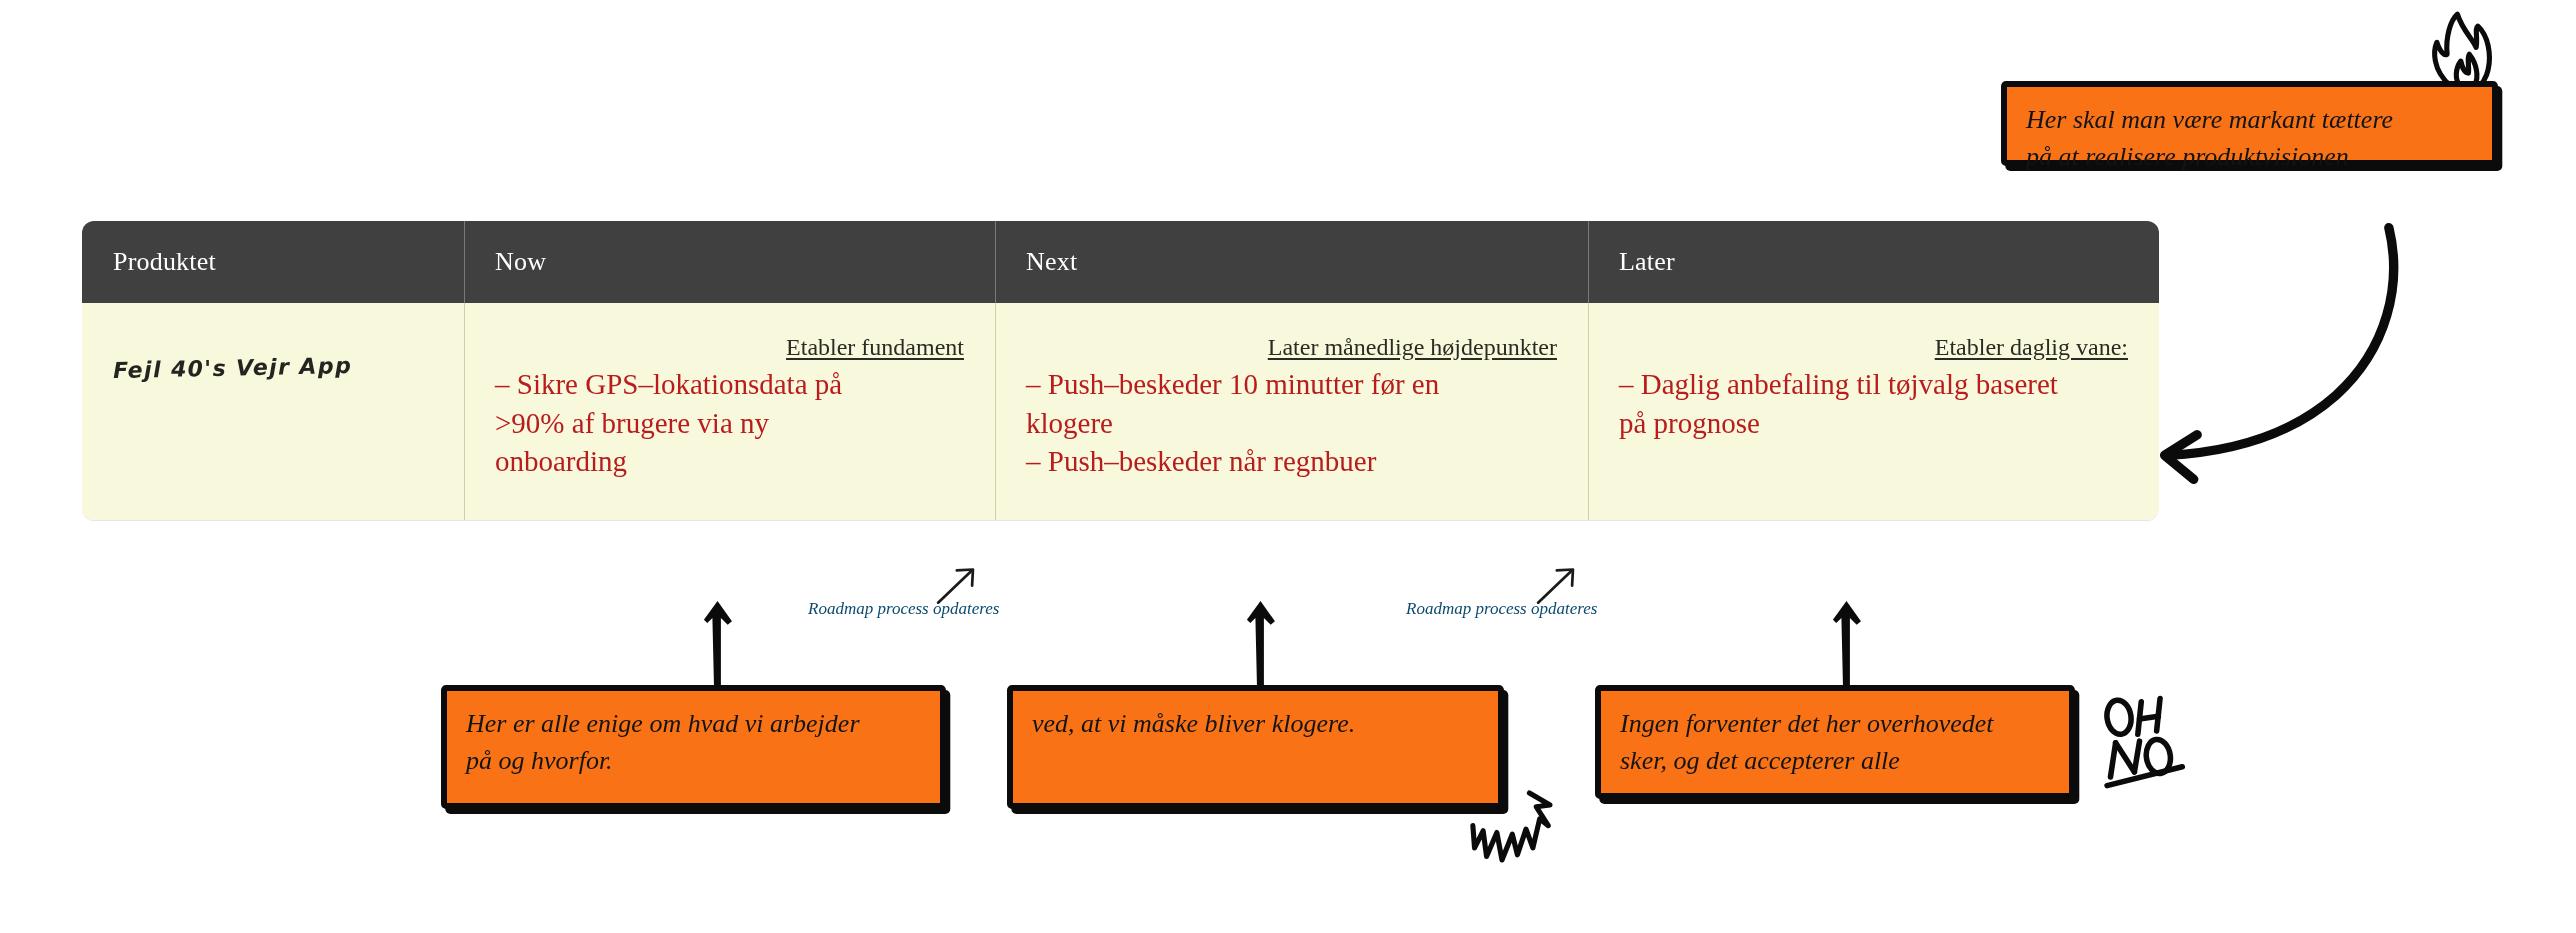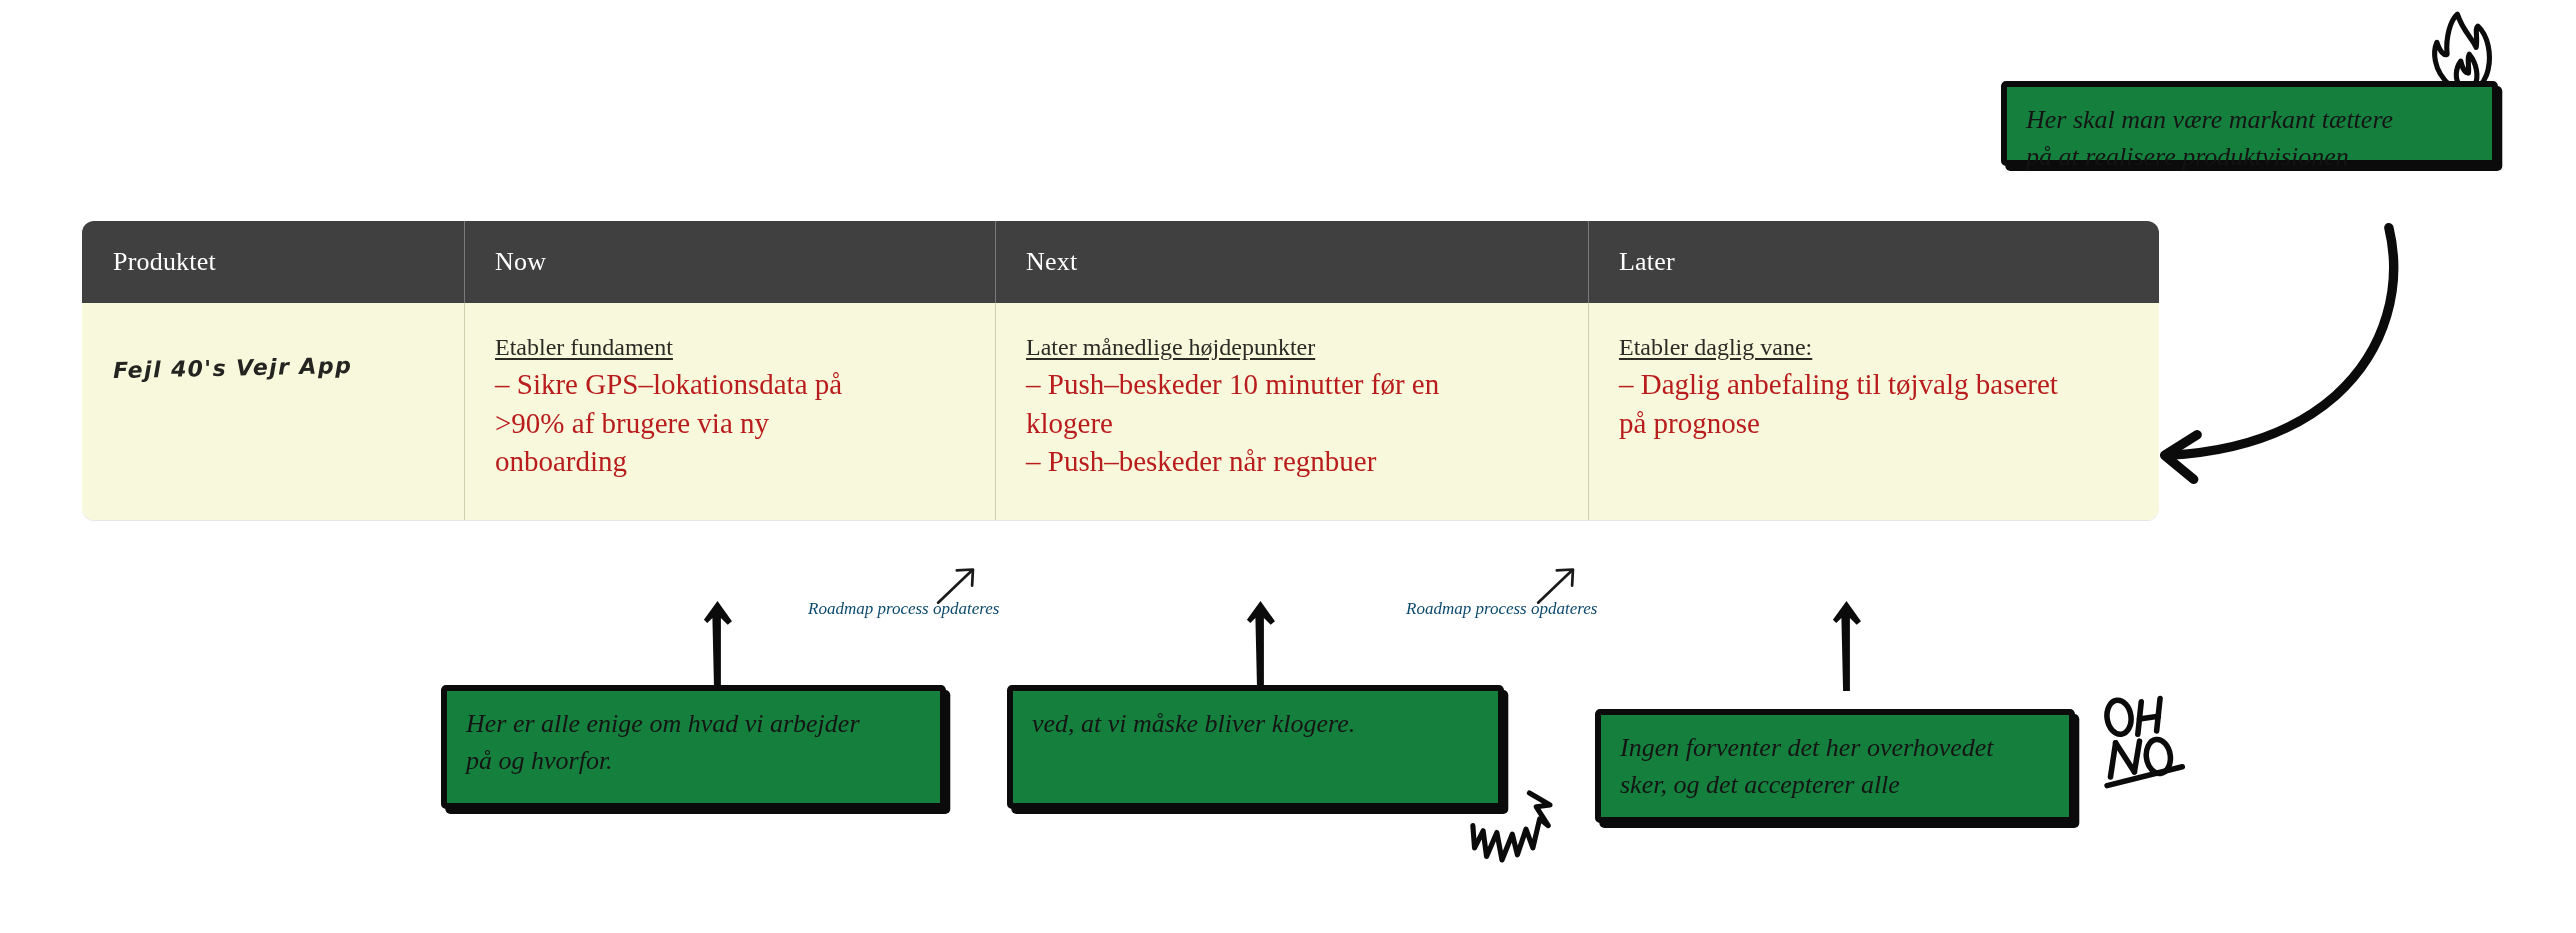--- a/index.html
+++ b/index.html
@@ -89,48 +89,49 @@
     transform-origin: left center;
   }
 
   .item-title {
     font-size: 24px;
     line-height: 1.32;
     text-decoration: underline;
     text-underline-offset: 3.4px;
     margin: 0 0 1.7px 0;
     color: #2b2b26;
+    text-align: right;
   }
   .item-line {
     font-size: 29px;
     line-height: 1.33;
     color: #b91c1c;
     white-space: pre-wrap;
   }
 
   
   .callout {
     position: absolute;
     box-sizing: border-box;
-    background: #15803d;
+    background: #f97316;
     border: 6.9px solid #0b0b0b;
     border-radius: 5.1px;
     font-style: italic;
     font-size: 26px;
     line-height: 1.42;
     color: #141414;
     padding: 15.4px 19px;
     box-shadow: 4.3px 5.1px 0 #0b0b0b;
   }
   .callout p { margin: 0; }
 
   .c-top    { left: 2001px; top: 81px;  width: 497px; height: 85px; }
   .c-now    { left: 441px;  top: 685px; width: 505px; height: 124px; }
   .c-next   { left: 1007px; top: 685px; width: 497px; height: 124px; }
-  .c-later  { left: 1595px; top: 685px; width: 480px; height: 114px; margin-top: 24px; }
+  .c-later  { left: 1595px; top: 685px; width: 480px; height: 114px; }
 
   
   .doodle {
     position: absolute;
     pointer-events: none;
   }
 
   .proc-label {
     position: absolute;
     font-style: italic;

